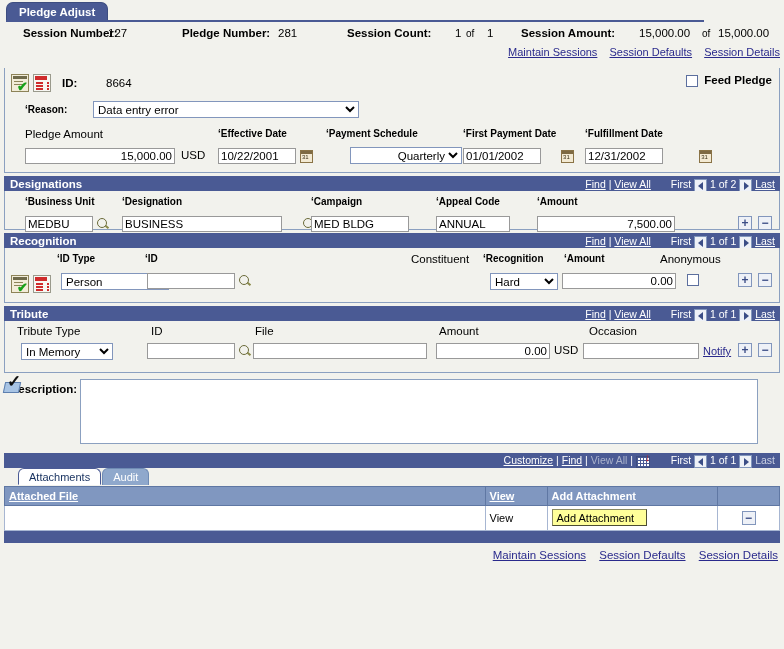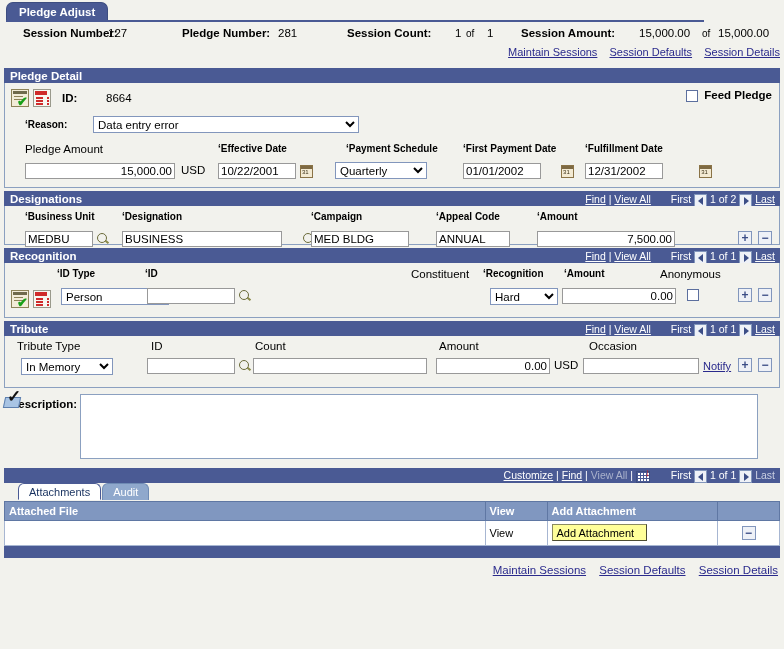--- a/index.html
+++ b/index.html
@@ -179,21 +179,21 @@
   }
   .btab.on  { background: #ffffff; color: #16305e; border: 1px solid #4a5a94;
               border-bottom: 1px solid #fff; font-weight: normal; z-index: 3; }
   .btab.off { background: #8fa8cc; border: 1px solid #6f8bb4; border-bottom: none; z-index: 2; }
 
   table.grid { border-collapse: collapse; width: 100%; font-size: 11px; }
   table.grid th {
     background: #8097c0; color: #fff; font-weight: bold; text-align: left;
     padding: 1px 4px; height: 16px; border: 1px solid #5f77a3; font-size: 11px;
   }
-  table.grid th a { color: #fff; }
+  table.grid th a { color: #fff; text-decoration: underline; }
   table.grid td {
     background: #fff; padding: 2px 4px; height: 20px;
     border: 1px solid #a7b6d2; font-size: 11px;
   }
   .addbtn {
     display: inline-block; background: #ffff99; border: 1px solid #8a8a60;
     border-right-color: #4d4d33; border-bottom-color: #4d4d33;
     font-size: 11px; padding: 1px 4px; height: 17px; line-height: 14px;
     box-sizing: border-box; width: 95px; overflow: hidden; white-space: nowrap;
     cursor: pointer; color: #000;
@@ -234,23 +234,20 @@
     <div class="hdrlinks">
       <span class="lnk">Maintain Sessions</span>
       <span style="display:inline-block;width:6px;"></span>
       <span class="lnk">Session Defaults</span>
       <span style="display:inline-block;width:6px;"></span>
       <span class="lnk">Session Details</span>
     </div>
   </div>
 
   <div class="sect">
-    <div class="grouphdr">
-      <span>Pledge Detail</span>
-    </div>
     <div class="groupbody" style="height:105px;">
 
       <div style="position:absolute; left:6px; top:6px;">
         <span class="ficon check">
           <span class="bar"></span><span class="l1"></span><span class="l2"></span><span class="tick">✔</span>
         </span>
       </div>
       <div style="position:absolute; left:28px; top:6px;">
         <span class="ficon list">
           <span class="bar"></span>
@@ -273,22 +270,22 @@
       </select>
 
       <span class="abs flabel" style="left:20px; top:60px;">Pledge Amount</span>
       <input class="tf r abs" style="left: 20px; top: 80px; width: 150px;" value="15,000.00">
       <span class="abs val" style="left:176px; top:81px;">USD</span>
 
       <span class="abs req" style="left:213px; top:60px;">Effective Date</span>
       <input class="tf abs" style="left: 213px; top: 80px; width: 78px;" value="10/22/2001">
       <span class="cal abs" style="left:295px; top:81px;"></span>
 
-      <span class="abs req" style="left:341px; top:60px;">Payment Schedule</span>
-      <select class="sel abs" style="left:330px; top:79px; width:92px;">
+      <span class="abs req" style="left:321px; top:60px;">Payment Schedule</span>
+      <select class="sel abs" style="left:345px; top:79px; width:112px;text-align:right;">
         <option>Quarterly</option>
       </select>
 
       <span class="abs req" style="left:458px; top:60px;">First Payment Date</span>
       <input class="tf abs" style="left: 458px; top: 80px; width: 78px;" value="01/01/2002">
       <span class="cal abs" style="left:540px; top:81px;"></span>
 
       <span class="abs req" style="left:580px; top:60px;">Fulfillment Date</span>
       <input class="tf abs" style="left: 580px; top: 80px; width: 78px;" value="12/31/2002">
       <span class="cal abs" style="left:662px; top:81px;"></span>
@@ -409,21 +406,21 @@
     <div class="groupbody" style="height:52px;">
       <span class="abs flabel" style="left:12px; top:4px;">Tribute Type</span>
       <select class="sel abs" style="left:16px; top:22px; width:92px;">
         <option>In Memory</option>
       </select>
 
       <span class="abs flabel" style="left:146px; top:4px;">ID</span>
       <input class="tf abs" style="left: 142px; top: 22px; width: 88px;" value="">
       <span class="mag abs" style="left:234px; top:23px;"></span>
 
-      <span class="abs flabel" style="left:250px; top:4px;">Count</span>
+      <span class="abs flabel" style="left:250px; top:4px;">File</span>
       <input class="tf abs" style="left: 248px; top: 22px; width: 174px;" value="">
 
       <span class="abs flabel" style="left:434px; top:4px;">Amount</span>
       <input class="tf r abs" style="left: 431px; top: 22px; width: 114px;" value="0.00">
       <span class="abs val" style="left:549px; top:23px;">USD</span>
 
       <span class="abs flabel" style="left:584px; top:4px;">Occasion</span>
       <input class="tf abs" style="left: 578px; top: 22px; width: 116px;" value="">
 
       <span class="lnk abs" style="left:698px; top:24px;">Notify</span>

